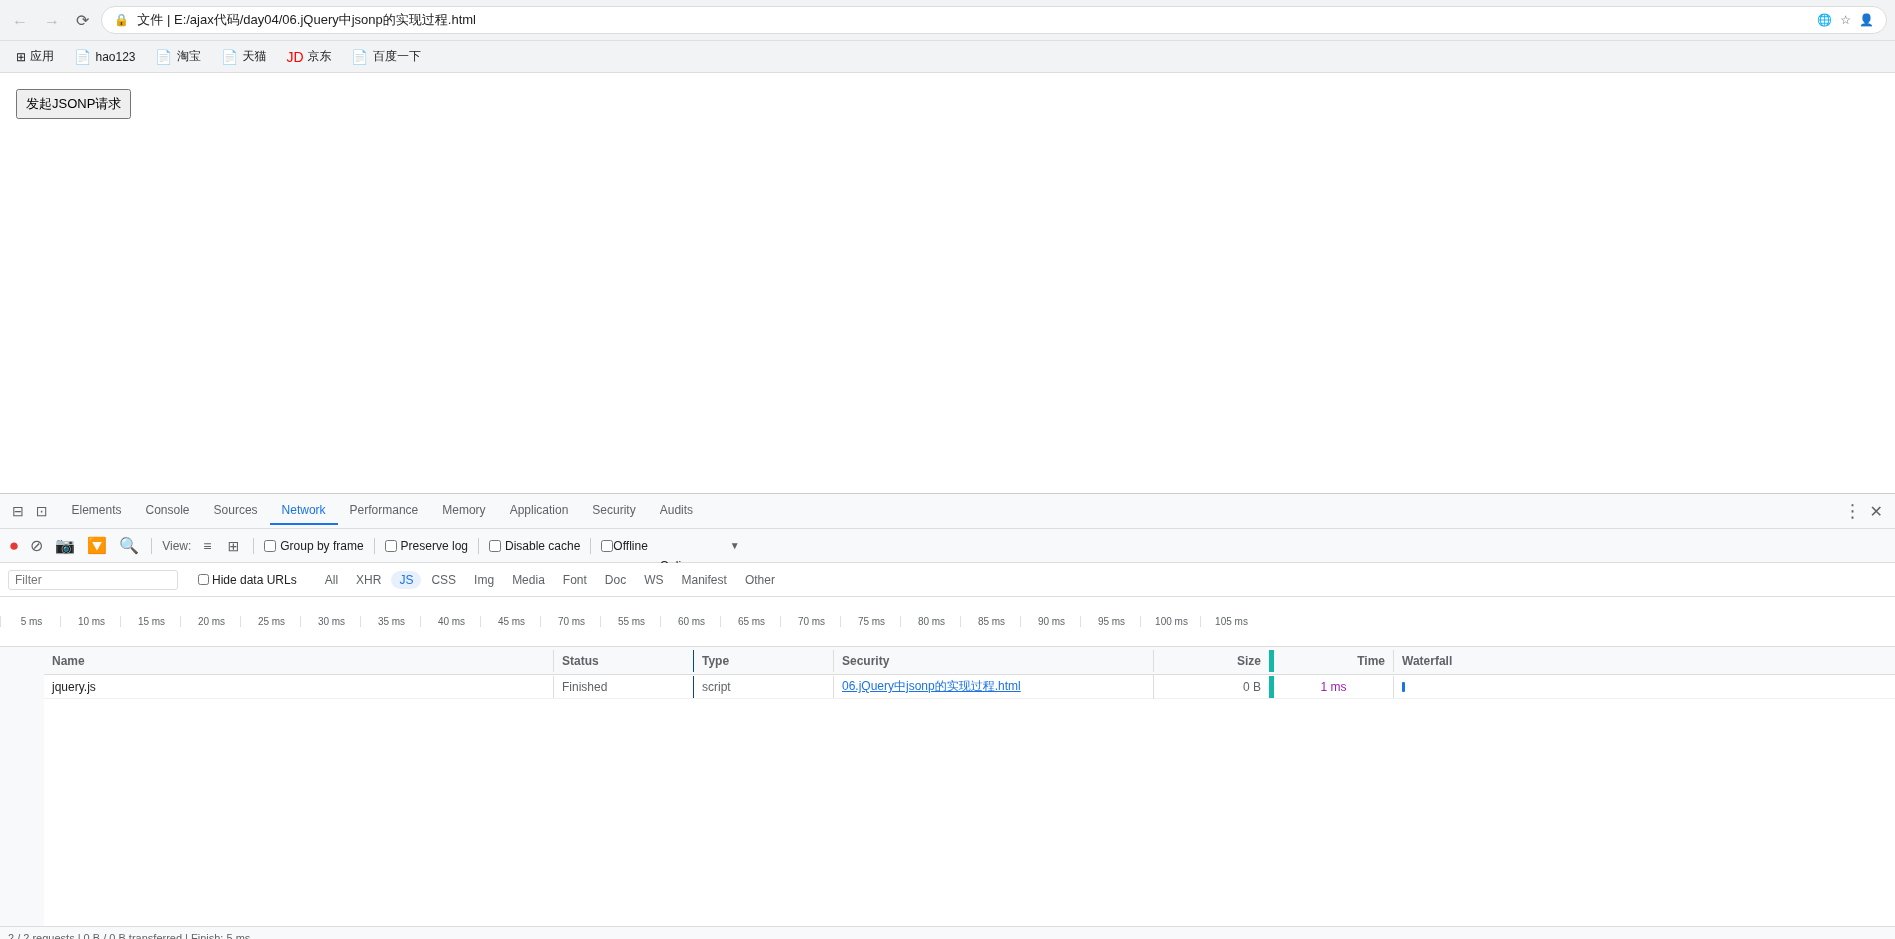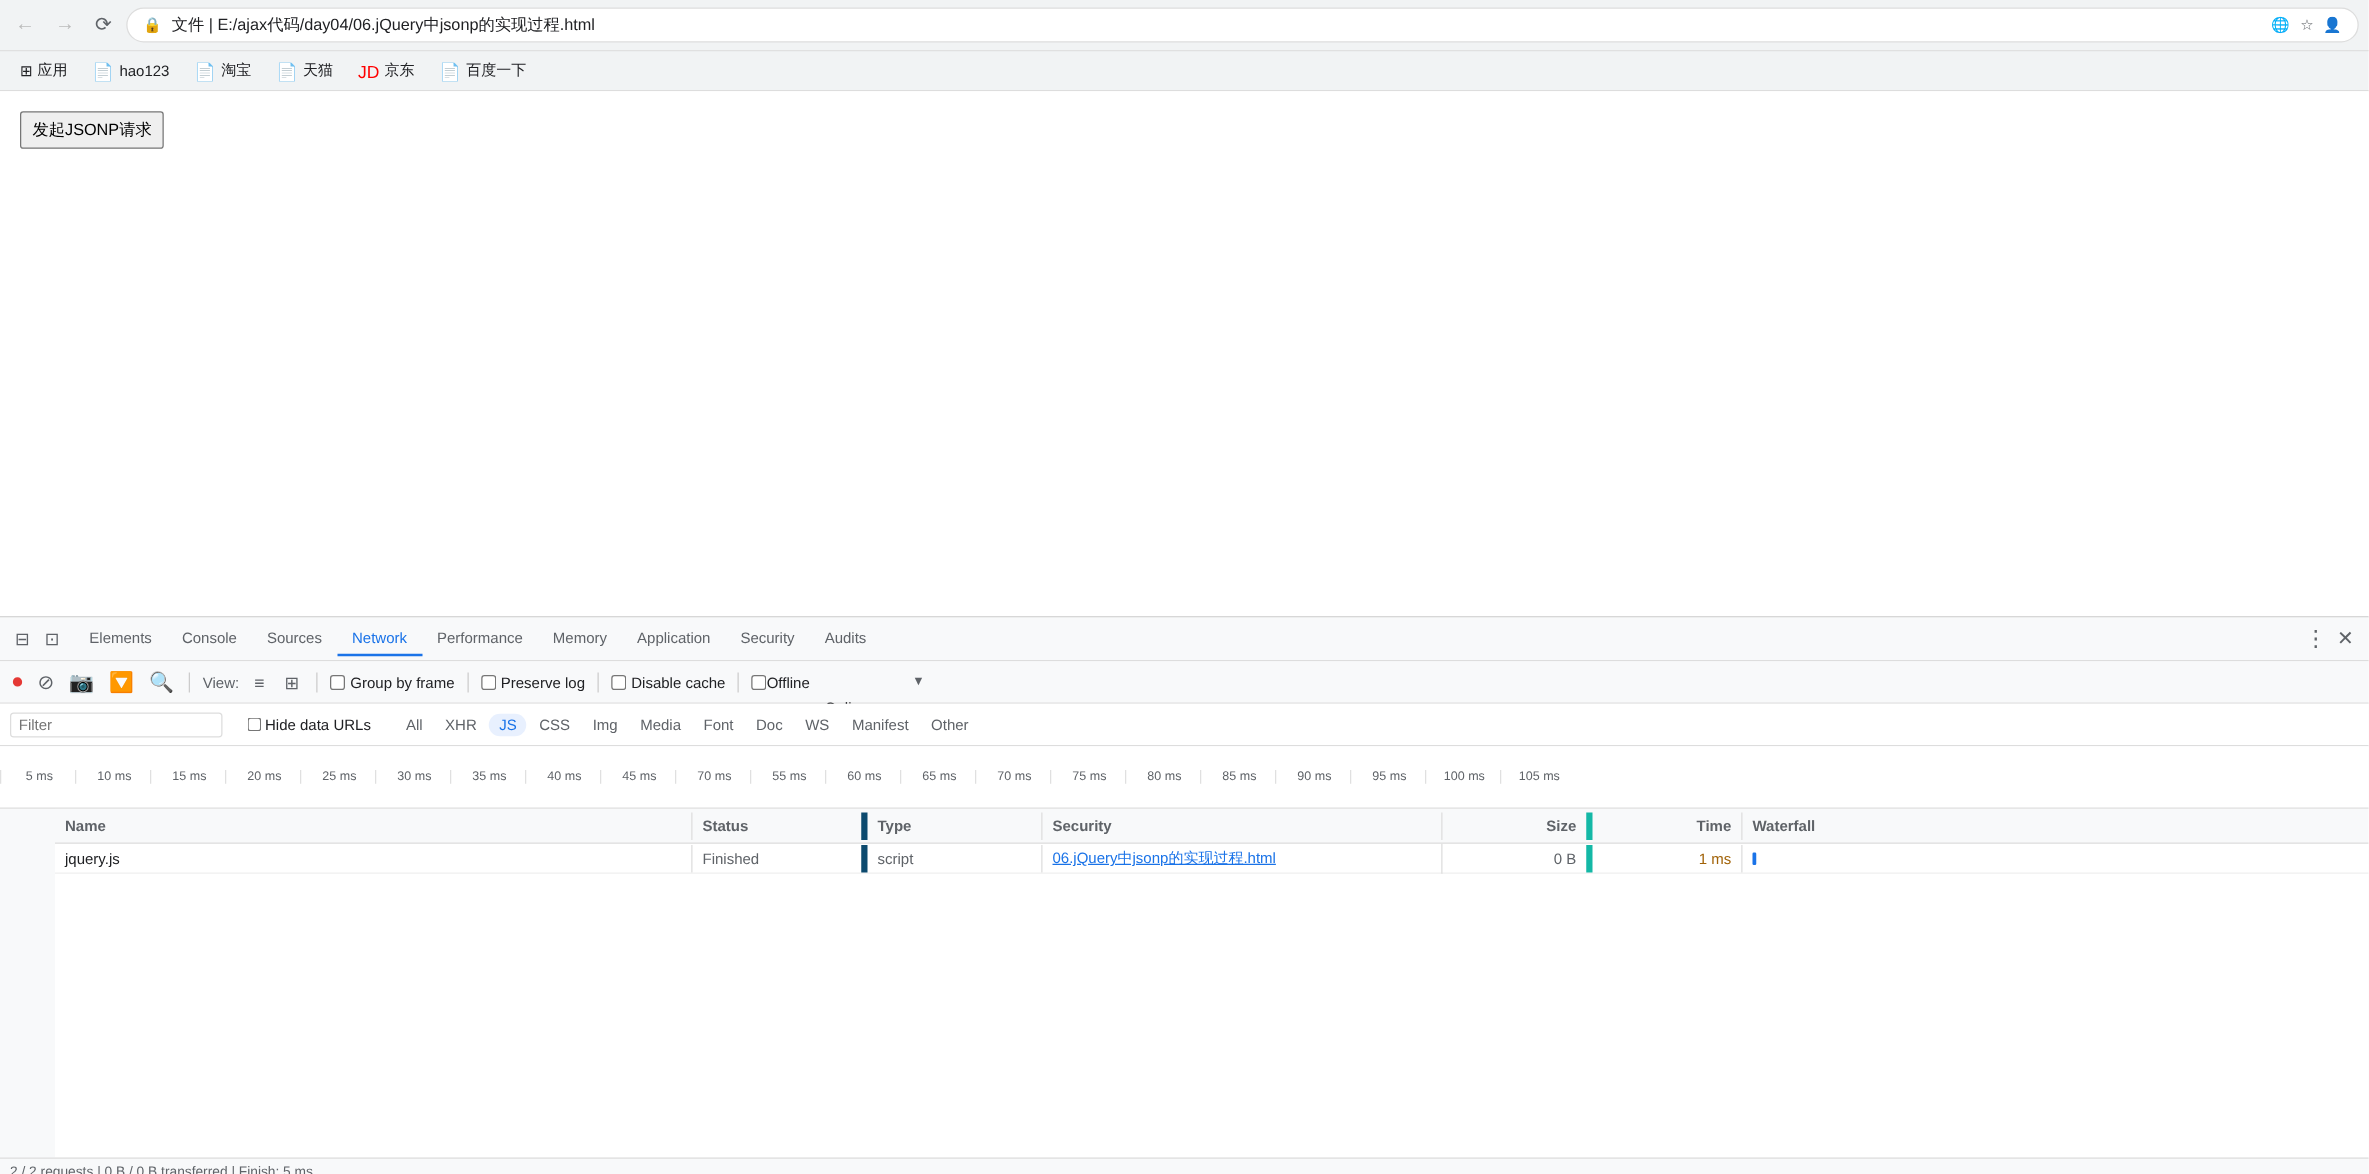--- a/index.html
+++ b/index.html
@@ -63,34 +63,34 @@
 
     
     .timeline-bar { display: flex; align-items: center; background: #fff; border-bottom: 1px solid #ddd; height: 50px; padding: 0; overflow: hidden; position: relative; }
     .timeline-labels { display: flex; align-items: flex-start; width: 100%; padding: 4px 0; }
     .timeline-label { font-size: 10px; color: #5f6368; min-width: 60px; text-align: center; border-left: 1px solid #e0e0e0; padding-left: 2px; }
 
     
     .network-table { flex: 1; overflow-y: auto; background: #fff; margin-left: 44px; }
     .table-header { display: flex; align-items: center; border-bottom: 1px solid #ddd; background: #f8f9fa; height: 28px; font-size: 12px; font-weight: 600; color: #5f6368; position: sticky; top: 0; }
     .col-name { flex: 0 0 510px; padding: 4px 8px; border-right: 1px solid #ddd; }
-    .col-status { flex: 0 0 140px; padding: 4px 8px; border-right: 5px solid #0c4a6e; }
+    .col-status { flex: 0 0 140px; padding: 4px 8px; border-right: 1px solid #0c4a6e; }
     .col-type { flex: 0 0 140px; padding: 4px 8px; border-right: 1px solid #ddd; }
     .col-initiator { flex: 0 0 320px; padding: 4px 8px; border-right: 1px solid #ddd; }
     .col-size { flex: 0 0 120px; padding: 4px 8px; border-right: 5px solid #14b8a6; text-align: right; }
     .col-time { flex: 0 0 120px; padding: 4px 8px; border-right: 1px solid #ddd; text-align: right; }
     .col-waterfall { flex: 1; padding: 4px 8px; }
 
     .table-row-data { display: flex; align-items: center; border-bottom: 1px solid #f0f0f0; height: 24px; font-size: 12px; cursor: pointer; }
     .table-row-data .col-name { color: #202124; }
     .table-row-data .col-status { color: #5f6368; }
     .table-row-data .col-type { color: #5f6368; }
     .table-row-data .col-initiator { color: #1a73e8; text-decoration: underline; cursor: pointer; }
     .table-row-data .col-size { color: #5f6368; }
-    .table-row-data .col-time { color: #a16207; }
+    .table-row-data .col-time { color: #a21caf; text-align: center; }
 
     .waterfall-bar { height: 10px; background: #1a73e8; width: 3px; border-radius: 1px; }
 
     .status-bar { display: flex; align-items: center; padding: 2px 8px; font-size: 11px; color: #5f6368; background: #f8f9fa; border-top: 1px solid #ddd; height: 22px; }
   </style>
 </head>
 <body>
 
 <div class="browser-chrome">
   <div class="nav-bar">

